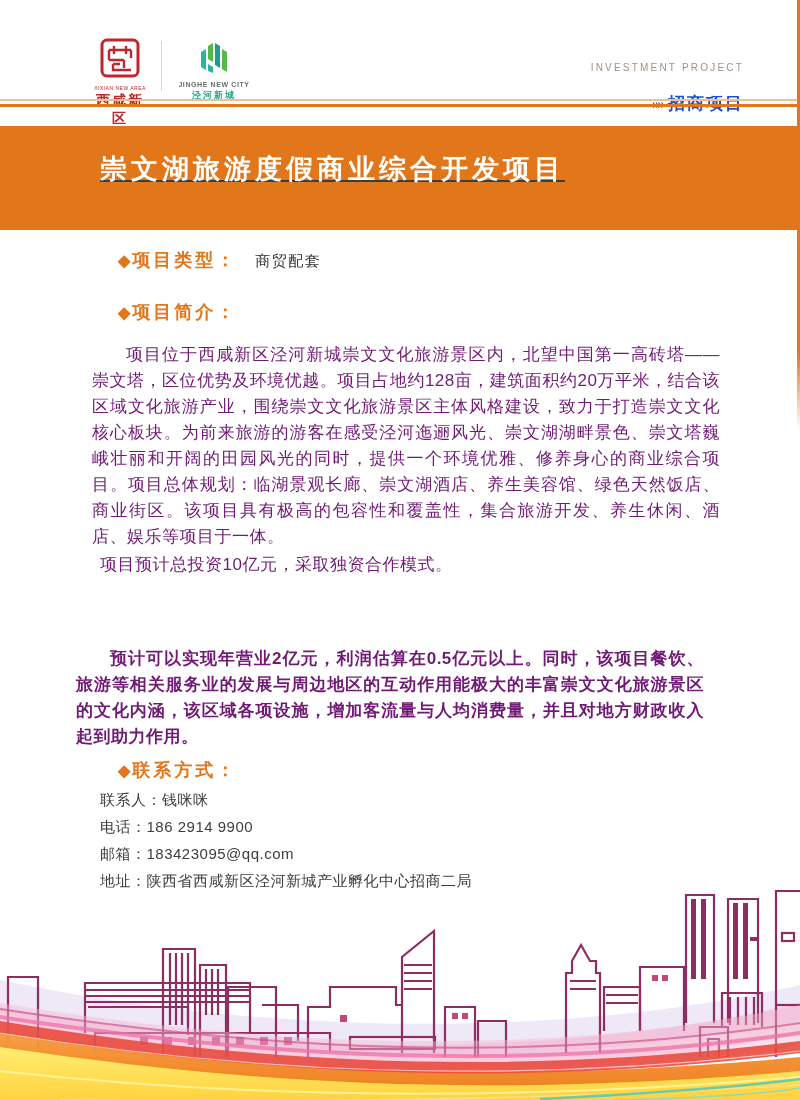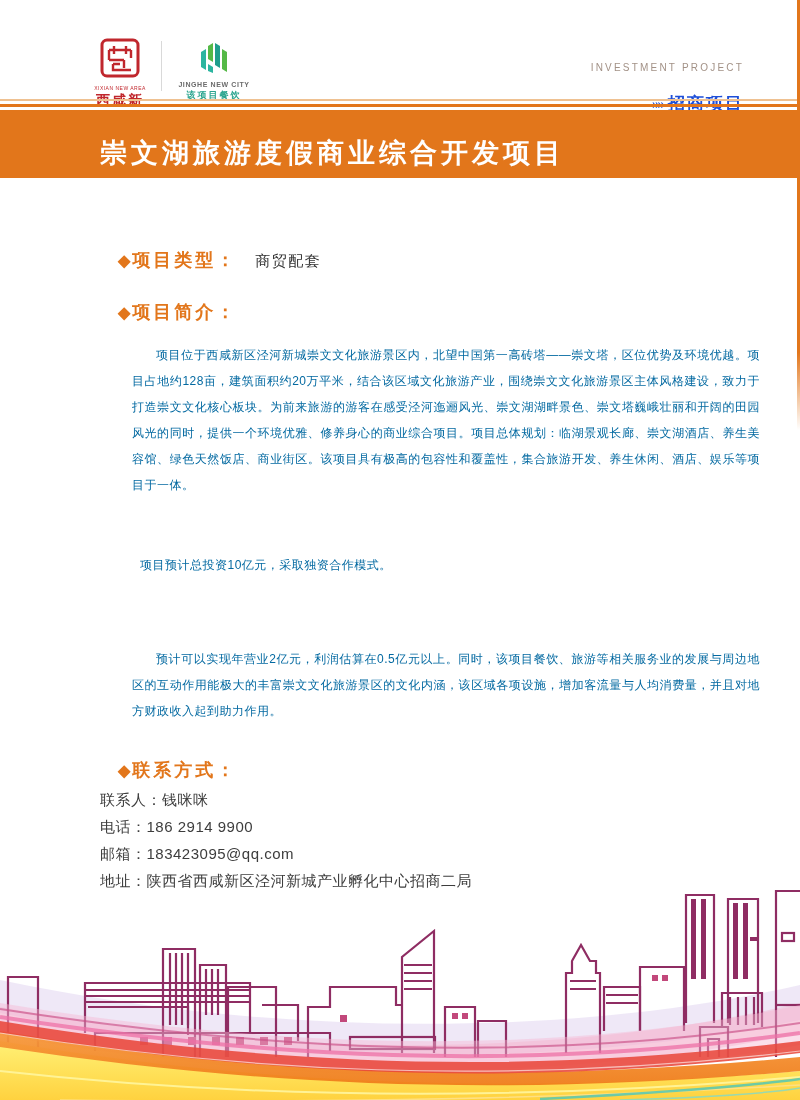--- a/index.html
+++ b/index.html
@@ -22,21 +22,21 @@
   
   .tagline { position:absolute; top:62px; right:56px; text-align:right; }
   .tagline .en { font-size:10px; letter-spacing:2.2px; color:#a29186; }
   .tagline .cn-row { margin-top:19px; font-family:"Liberation Serif", serif; font-weight:bold;
                      font-size:17px; color:#1d4ed8; letter-spacing:2px; }
   .tagline .arrows { font-size:15px; margin-right:5px; letter-spacing:-2px; }
 
   
   .stripe1 { position:absolute; top:99px; left:0; right:0; height:2px; background:#efc191; }
   .stripe2 { position:absolute; top:104px; left:0; right:0; height:3px; background:#e2761b; }
-  .banner { position:absolute; top:110px; left:0; right:0; height:68px; background:#e2761b; }
+  .banner { position:absolute; top:126px; left:0; right:0; height:104px; background:#e2761b;text-decoration:underline; }
   .banner .title {
     margin:0; padding:25px 20px 0 100px;
     font-family:"Liberation Serif", serif; font-weight:bold;
     font-size:27px; color:#ffffff; letter-spacing:4px; white-space:nowrap;
   }
 
   
   .edge-strip { position:absolute; top:0; right:0; width:3px; height:430px;
     background:linear-gradient(to bottom, #e2761b 0%, #e2761b 82%, rgba(226,118,27,0) 100%); }
 
@@ -44,22 +44,22 @@
   .sec-heading {
     position:absolute; left:118px; white-space:nowrap;
     font-family:"Liberation Serif", serif; font-weight:bold;
     font-size:18px; color:#e2761b; letter-spacing:3px;
   }
   .sec-heading .diamond { font-size:16px; margin-right:2px; letter-spacing:0; }
   .inline-value { font-family:"Liberation Sans", sans-serif; font-weight:normal;
     font-size:15px; color:#333333; letter-spacing:1.5px; margin-left:18px; }
 
   .body-text {
-    position:absolute; font-size:12px; line-height:26px; color:#0369a1;
-    text-align:justify; letter-spacing:0.5px;margin-left:40px;
+    position:absolute; font-size:17px; line-height:26px; color:#701a75;
+    text-align:justify; letter-spacing:0.5px;
   }
   .indent { text-indent:2em; }
 
   .contact-lines { position:absolute; top:786px; left:100px; font-size:15px; color:#3d3d3d; letter-spacing:0.5px; }
   .contact-lines div { line-height:27px; }
 
   
   .footer-art { position:absolute; left:0; bottom:0; width:800px; height:215px; display:block; }
 </style>
 </head>
@@ -79,21 +79,21 @@
     <div class="logo-divider"></div>
     <div class="logo-right">
       <svg width="42" height="36" viewBox="0 0 42 36">
         <polygon points="8,14 13,11 13,32 8,29" fill="#2bb5a0"></polygon>
         <polygon points="15,8 20,5 20,24 15,21" fill="#55b947"></polygon>
         <polygon points="22,5 27,8 27,30 22,27" fill="#1f9e8c"></polygon>
         <polygon points="29,11 34,14 34,34 29,31" fill="#55b947"></polygon>
         <polygon points="15,26 20,29 20,35 15,33" fill="#2bb5a0"></polygon>
       </svg>
       <div class="en">JINGHE NEW CITY</div>
-      <div class="cn">该项目餐饮</div>
+      <div class="cn">泾河新城</div>
     </div>
   </div>
 
   <div class="tagline">
     <div class="en">INVESTMENT PROJECT</div>
     <div class="cn-row">
       <span class="arrows">»»</span><span>招商项目</span>
     </div>
   </div>
 
@@ -108,21 +108,21 @@
     <span class="diamond">◆</span><span>项目类型：</span><span class="inline-value">商贸配套</span>
   </div>
 
   <div class="sec-heading" style="top:300px;">
     <span class="diamond">◆</span><span>项目简介：</span>
   </div>
   <div class="body-text indent" style="top:342px; left:92px; width:628px;">项目位于西咸新区泾河新城崇文文化旅游景区内，北望中国第一高砖塔——崇文塔，区位优势及环境优越。项目占地约128亩，建筑面积约20万平米，结合该区域文化旅游产业，围绕崇文文化旅游景区主体风格建设，致力于打造崇文文化核心板块。为前来旅游的游客在感受泾河迤逦风光、崇文湖湖畔景色、崇文塔巍峨壮丽和开阔的田园风光的同时，提供一个环境优雅、修养身心的商业综合项目。项目总体规划：临湖景观长廊、崇文湖酒店、养生美容馆、绿色天然饭店、商业街区。该项目具有极高的包容性和覆盖性，集合旅游开发、养生休闲、酒店、娱乐等项目于一体。</div>
 
   <div class="body-text" style="top:552px; left:100px; width:620px;">项目预计总投资10亿元，采取独资合作模式。</div>
 
-  <div class="body-text indent" style="top:646px; left:92px; width:628px;">预计可以实现年营业2亿元，利润估算在0.5亿元以上。同时，该项目餐饮、旅游等相关服务业的发展与周边地区的互动作用能极大的丰富崇文文化旅游景区的文化内涵，该区域各项设施，增加客流量与人均消费量，并且对地方财政收入起到助力作用。</div>
+  <div class="body-text indent" style="top:646px; left:76px; width:628px;font-weight:bold;">预计可以实现年营业2亿元，利润估算在0.5亿元以上。同时，该项目餐饮、旅游等相关服务业的发展与周边地区的互动作用能极大的丰富崇文文化旅游景区的文化内涵，该区域各项设施，增加客流量与人均消费量，并且对地方财政收入起到助力作用。</div>
 
   <div class="sec-heading" style="top:758px;">
     <span class="diamond">◆</span><span>联系方式：</span>
   </div>
   <div class="contact-lines">
     <div>联系人：钱咪咪</div>
     <div>电话：186 2914 9900</div>
     <div>邮箱：183423095@qq.com</div>
     <div>地址：陕西省西咸新区泾河新城产业孵化中心招商二局</div>
   </div>

